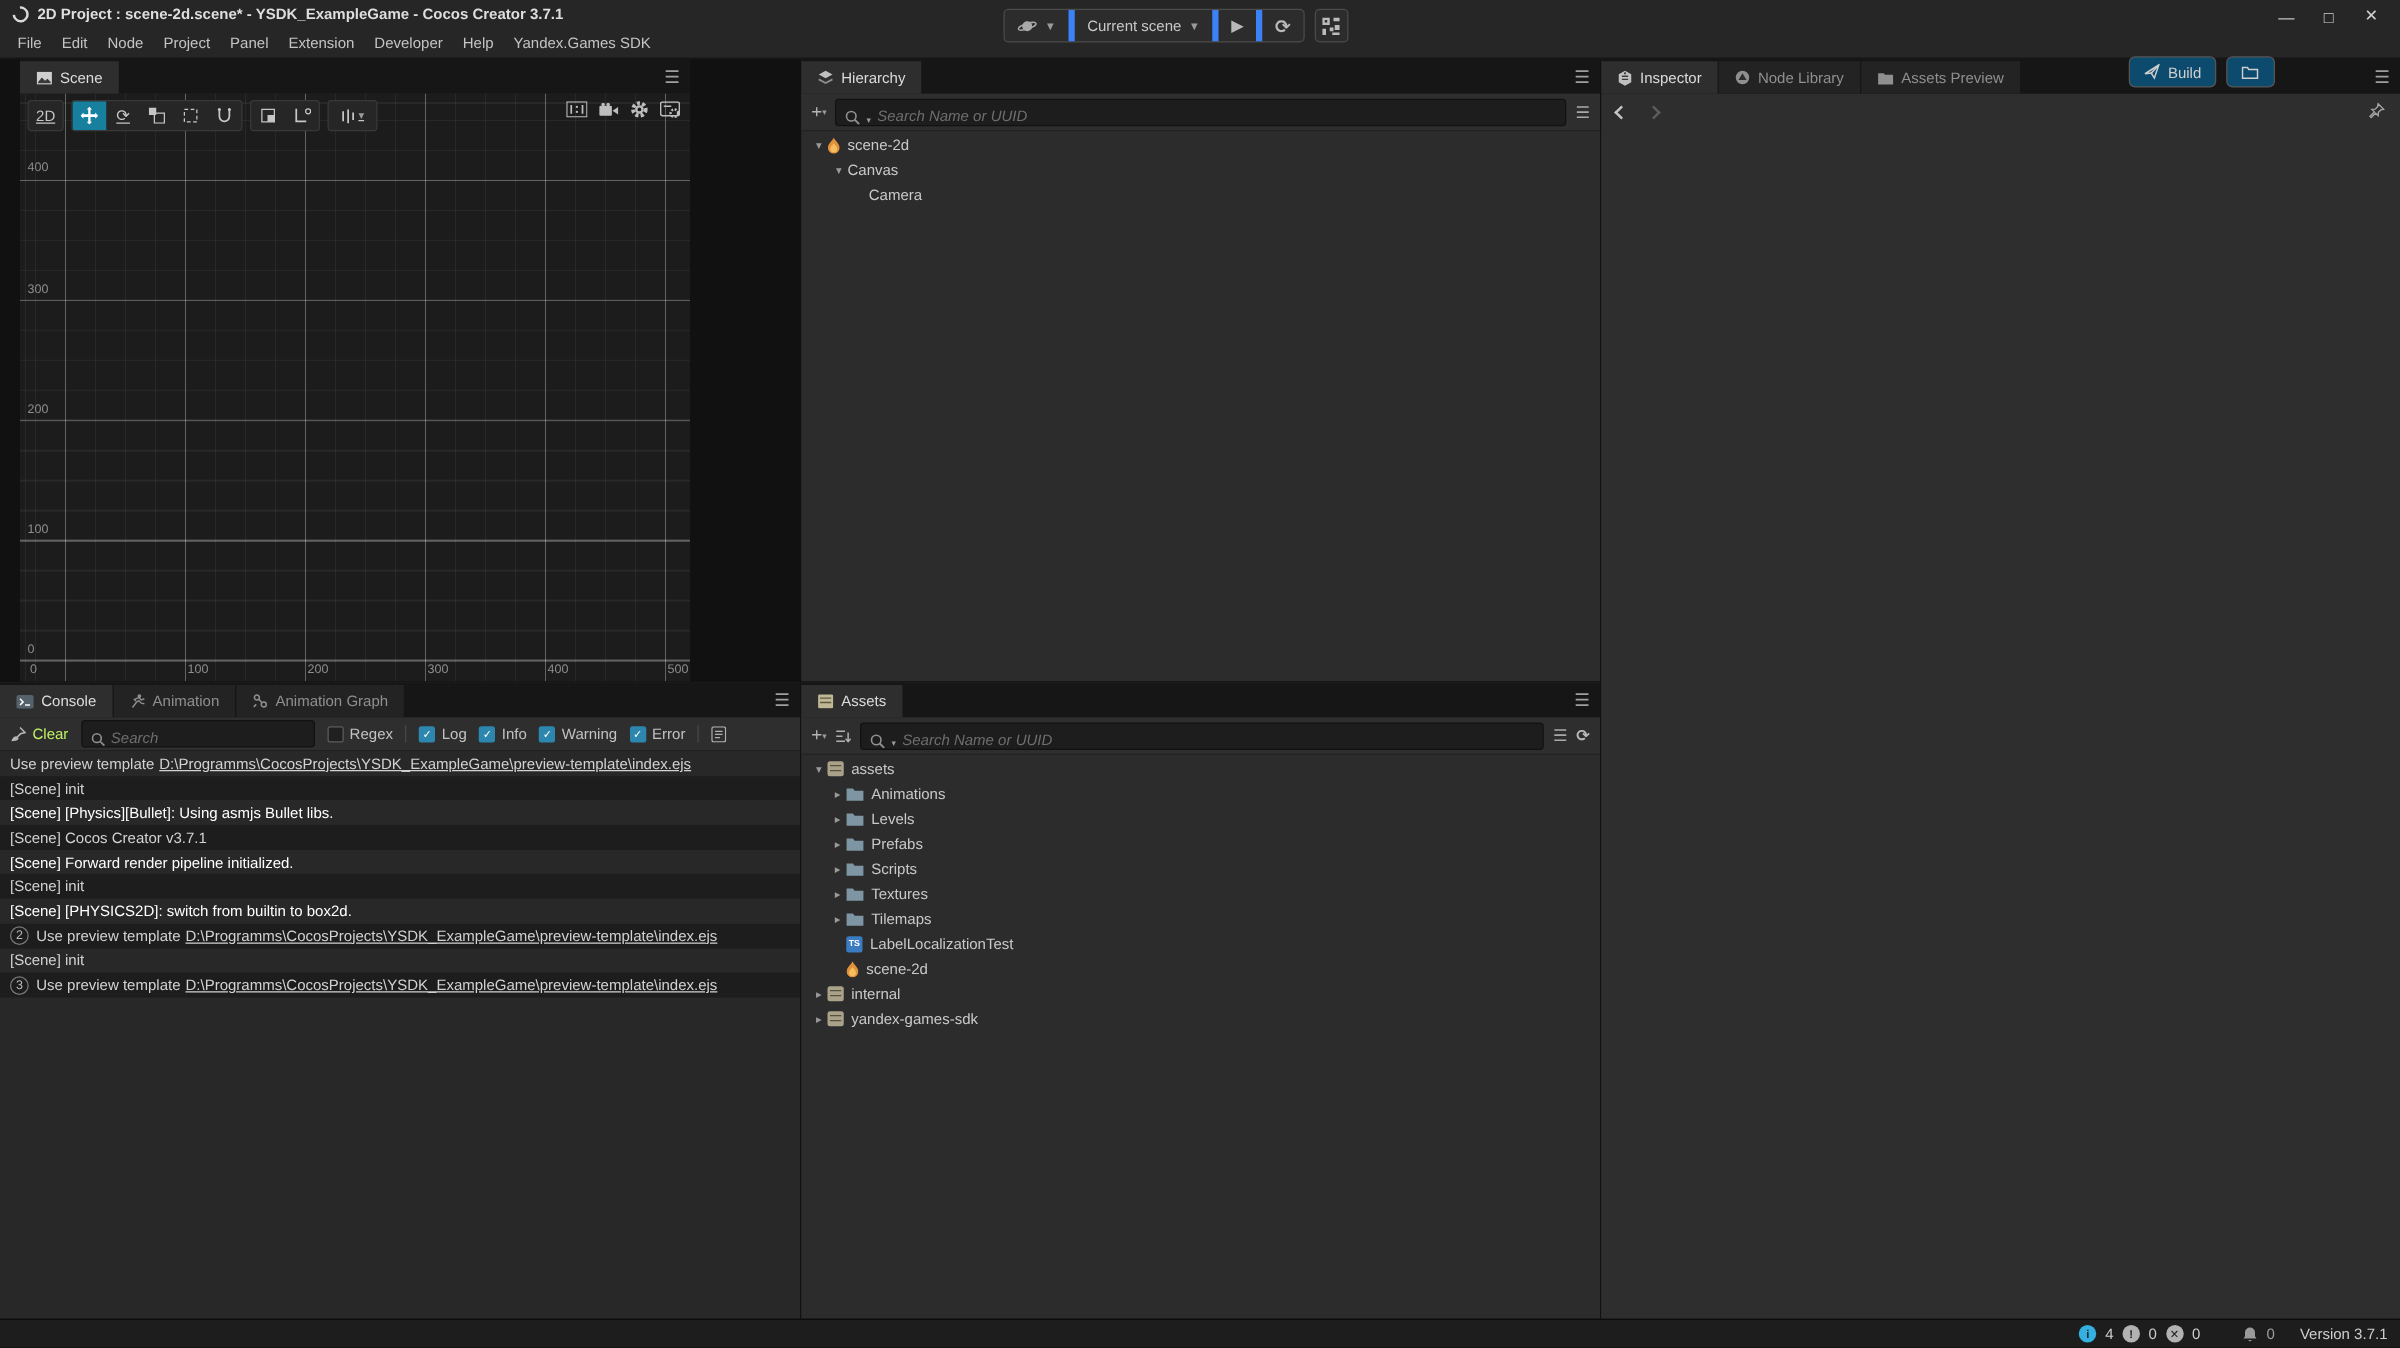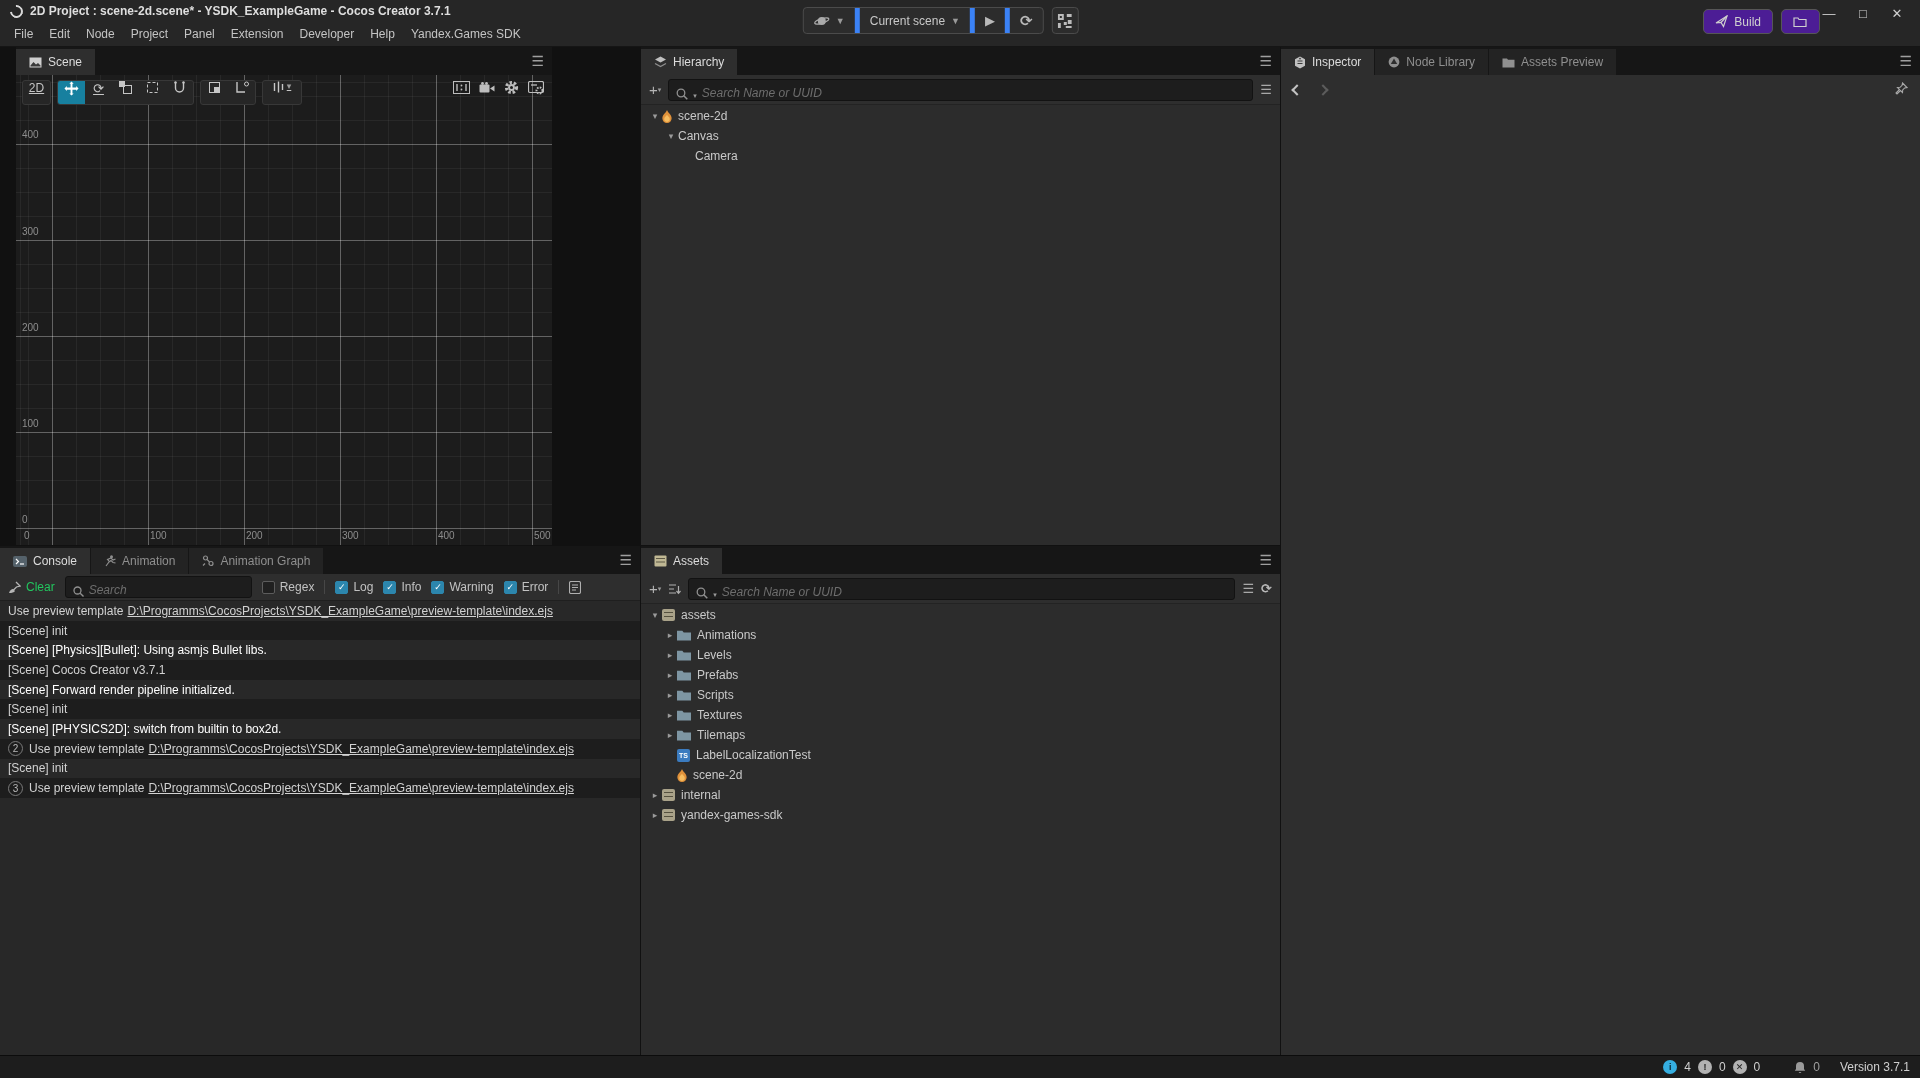--- a/index.html
+++ b/index.html
@@ -15,21 +15,21 @@
   .menu-item { padding:2px 8px; color:#c4c4c4; cursor:default; }
   .center-tools { position:absolute; left:50%; top:7px; transform:translateX(-57%); display:flex; gap:8px; align-items:center; }
   .pill { display:flex; align-items:center; height:27px; background:#2c2c2c; border:1px solid #4b4b4b; border-radius:4px; }
   .pill .seg { display:flex; align-items:center; gap:6px; padding:0 10px; height:100%; }
   .pill .seg + .seg { border-left:5px solid #3b82f6; }
   .caret { font-size:9px; color:#9a9a9a; }
   .play-glyph { color:#b9b9b9; font-size:13px; }
   .refresh-glyph { color:#b9b9b9; font-size:15px; font-weight:bold; }
   .sq-btn { width:27px; height:27px; background:#2c2c2c; border:1px solid #4b4b4b; border-radius:4px; display:flex; align-items:center; justify-content:center; }
   .right-tools { position:absolute; right:100px; top:9px; display:flex; gap:8px; }
-  .chip-btn { display:flex; align-items:center; gap:6px; height:25px; padding:0 11px; border:1px solid #565656; border-radius:5px; background:#4c1d95; color:#cfcfcf; }
+  .chip-btn { display:flex; align-items:center; gap:6px; height:25px; padding:0 11px; border:1px solid #565656; border-radius:5px; background:#0c4a6e; color:#cfcfcf;margin-top:36px; }
   .win-controls { position:absolute; right:6px; top:0; display:flex; }
   .win-btn { width:34px; height:26px; display:flex; align-items:center; justify-content:center; color:#cfcfcf; font-size:13px; }
 
   
   .panel { position:absolute; background:#2e2e2e; overflow:hidden; }
   .tabbar { position:absolute; left:0; right:0; top:0; height:28px; background:#161616; display:flex; align-items:flex-end; }
   .tab { height:26px; display:flex; align-items:center; gap:6px; padding:0 13px; background:#232323; color:#8f8f8f; margin-right:1px; }
   .tab.active { background:#2e2e2e; color:#dcdcdc; }
   .panel-menu { position:absolute; right:8px; top:6px; color:#9f9f9f; font-size:14px; }
   .toolrow { position:absolute; left:0; right:0; top:28px; height:30px; background:#2e2e2e; border-bottom:1px solid #232323; display:flex; align-items:center; gap:7px; padding:0 8px; }
@@ -45,21 +45,21 @@
   .scene-canvas { position:absolute; left:0; right:0; top:28px; bottom:0; background:#1c1c1c;
     background-image:
       repeating-linear-gradient(to right, rgba(255,255,255,.05) 0 1px, transparent 1px 24px),
       repeating-linear-gradient(to bottom, rgba(255,255,255,.05) 0 1px, transparent 1px 24px),
       repeating-linear-gradient(to right, rgba(255,255,255,.28) 0 1px, transparent 1px 96px),
       repeating-linear-gradient(to bottom, rgba(255,255,255,.28) 0 1px, transparent 1px 96px);
     background-position:12px 0, 0 21px, 36px 0, 0 69px; }
   .ruler-label { position:absolute; font-size:10px; color:#8d8d8d; }
   .scene-tools { position:absolute; left:6px; top:33px; display:flex; gap:6px; align-items:center; }
   .tool-group { display:flex; background:#262626; border:1px solid #383838; border-radius:3px; overflow:hidden; }
-  .stool { width:27px; height:23px; display:flex; justify-content:center; color:#c6c6c6;text-decoration:underline; }
+  .stool { width:27px; height:23px; display:flex; align-items:center; justify-content:center; color:#c6c6c6;text-decoration:underline; }
   .stool.active { background:#17809f; color:#fff; }
   .stool .uglyph { font-size:13px; }
   .scene-tools-right { position:absolute; right:8px; top:33px; display:flex; gap:9px; align-items:center; }
   .sicon { color:#bdbdbd; display:flex; align-items:center; }
 
   
   #console-panel { left:0; top:546px; width:640px; height:509px; background:#282828; }
   .console-toolbar { position:absolute; left:0; right:0; top:28px; height:27px; background:#2e2e2e; border-bottom:1px solid #1f1f1f; display:flex; align-items:center; gap:10px; padding:0 8px; }
   .console-toolbar .srch { flex:0 0 172px; }
   .chk { width:13px; height:13px; border-radius:2px; display:inline-flex; align-items:center; justify-content:center; font-size:9px; color:#fff; }
@@ -346,21 +346,21 @@
       <span>Animation Graph</span>
     </div>
     <span class="panel-menu">☰</span>
   </div>
   <div class="console-toolbar">
     <span class="mini-btn" style="gap:5px">
       <svg width="13" height="13" viewBox="0 0 13 13">
           <path d="M8 1l4 4-3.5 1L5 9.5" fill="none" stroke="#b5b5b5" stroke-width="1.3"></path>
           <path d="M1 12c1-3 2.5-4 4-4l2 2c-1 1.5-3 2-6 2z" fill="#b5b5b5"></path>
         </svg>
-      <span style="font-size:12px;color:#22c55e">Clear</span>
+      <span style="font-size:12px;color:#bef264">Clear</span>
     </span>
     <div class="srch">
       <span>
         <svg width="11" height="11" viewBox="0 0 11 11">
             <circle cx="4.5" cy="4.5" r="3.5" fill="none" stroke="#909090" stroke-width="1.3"></circle>
             <path d="M7.2 7.2L10.5 10.5" stroke="#909090" stroke-width="1.4"></path>
           </svg>
       </span>
       <input placeholder="Search" style="">
     </div>

